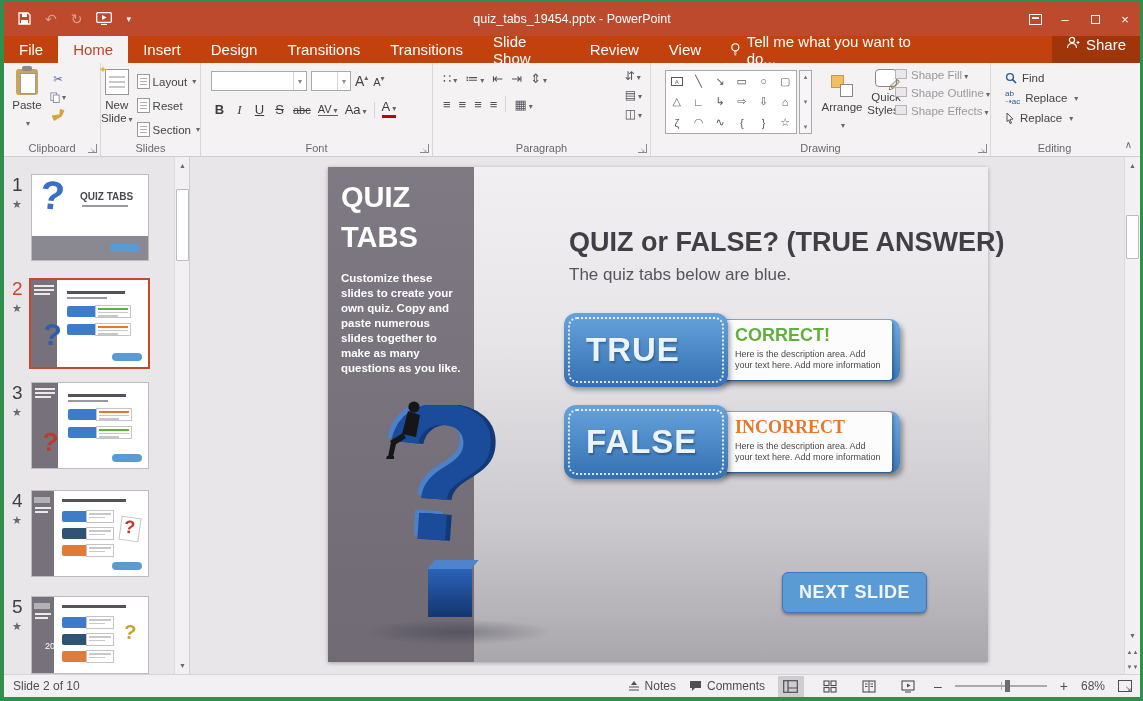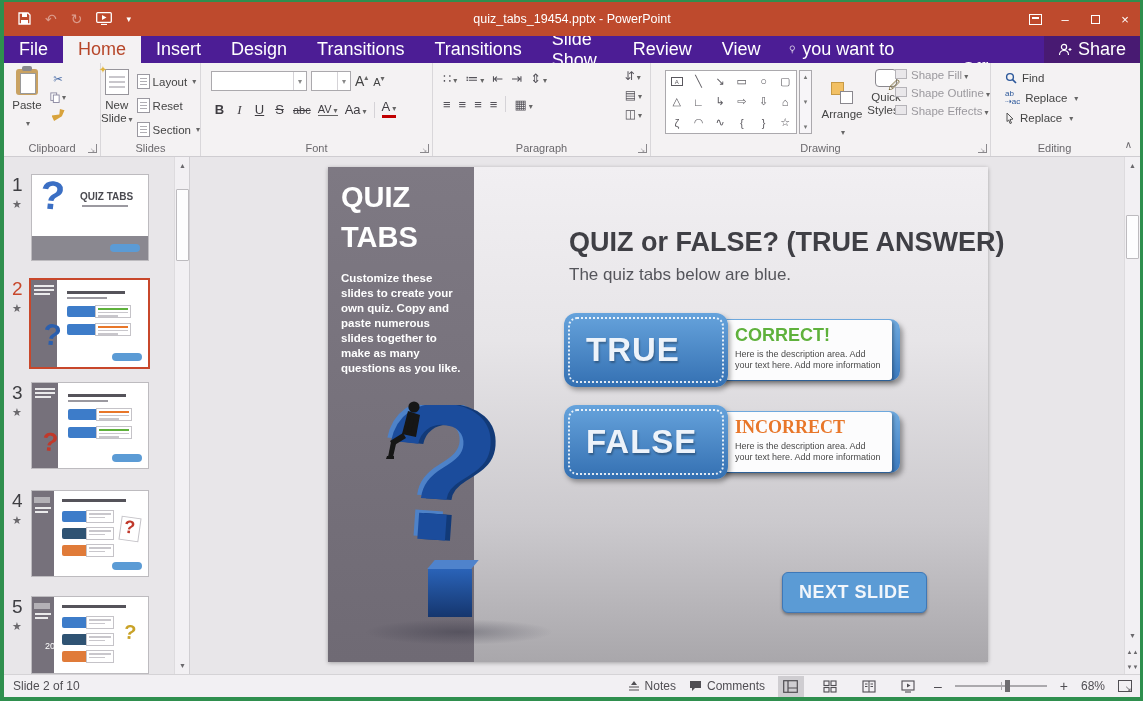--- a/index.html
+++ b/index.html
@@ -14,28 +14,28 @@
   .qat .dim { color:rgba(255,255,255,.45); }
   .qat .mini-caret { font-size:9px; color:#fff; }
   .win-title { position:absolute; left:0; right:0; text-align:center; color:#fff; font-size:12.5px; }
   .win-controls { margin-left:auto; display:flex; align-items:center; z-index:2; }
   .win-controls .wc { width:30px; height:34px; display:flex; align-items:center; justify-content:center; color:#fff; font-size:13px; }
   .maxbox { width:9px; height:9px; border:1px solid #fff; display:inline-block; }
   .ribdisp { width:13px; height:11px; border:1px solid #fff; position:relative; display:inline-block; }
   .ribdisp::after { content:""; position:absolute; left:2px; top:2px; width:7px; height:2px; background:#fff; }
 
   
-  .tabrow { height:27px; background:#4c1d95; display:flex; align-items:stretch; color:#fff; font-size:18px; }
+  .tabrow { height:27px; background:#c2410c; display:flex; align-items:stretch; color:#fff; font-size:15px; }
   .rtab { padding:0 15px; display:flex; align-items:center; }
   .rtab.active { background:#F4F2F3; color:#B7472A; }
   .tellme { display:flex; align-items:center; gap:6px; padding:0 14px; }
   .bulb { width:12px; height:15px; }
   .trspacer { flex:1; }
   .office-tut { display:flex; align-items:center; padding:0 14px;margin-top:44px; }
-  .share-btn { display:flex; align-items:center; gap:6px; padding:0 14px; background:rgba(60,20,10,.25); }
+  .share-btn { display:flex; align-items:flex-start; gap:6px; padding:0 14px; background:rgba(60,20,10,.25); }
 
   
   .ribbon { position:relative; height:94px; background:#F4F2F3; border-bottom:1px solid #CFCDD1; display:flex; font-size:11.5px; color:#444; }
   .rgroup { position:relative; border-right:1px solid #D9D7DA; height:100%; }
   .grp-label { position:absolute; bottom:2px; left:0; right:0; text-align:center; font-size:11px; color:#6A686C; }
   .dlg { position:absolute; bottom:3px; right:3px; width:9px; height:9px; border-right:1.5px solid #8A888C; border-bottom:1.5px solid #8A888C; }
   .dlg::after { content:"↘"; position:absolute; right:1px; bottom:-1px; font-size:6px; color:#8A888C; }
   .bigbtn { display:flex; flex-direction:column; align-items:center; justify-content:flex-start; padding-top:6px; gap:4px; width:46px; height:78px; text-align:center; line-height:13px; }
   .smallrow { display:flex; align-items:center; gap:3px; height:21px; padding:0 4px; }
   .drop::after { content:"▾"; font-size:8px; color:#666; margin-left:2px; }
@@ -352,21 +352,21 @@
         <span>∿</span>
         <span>{</span>
         <span>}</span>
         <span>☆</span>
       </div>
       <div class="shape-scroll">
         <span>▴</span>
         <span>▾</span>
         <span>▾</span>
       </div>
-      <div class="bigbtn" style="position:absolute; left:168px; top:13px;">
+      <div class="bigbtn" style="position:absolute; left:168px; top:6px;">
         <span class="arrange-art">
             <span class="sq1"></span>
             <span class="sq2"></span>
           </span>
         <span>Arrange</span>
         <span class="drop"></span>
       </div>
       <div class="bigbtn" style="position:absolute; left:212px; top:0;">
         <span class="qstyle-art"></span>
         <span><span>Quick</span><br><span>Styles</span><span class="drop"></span></span>

